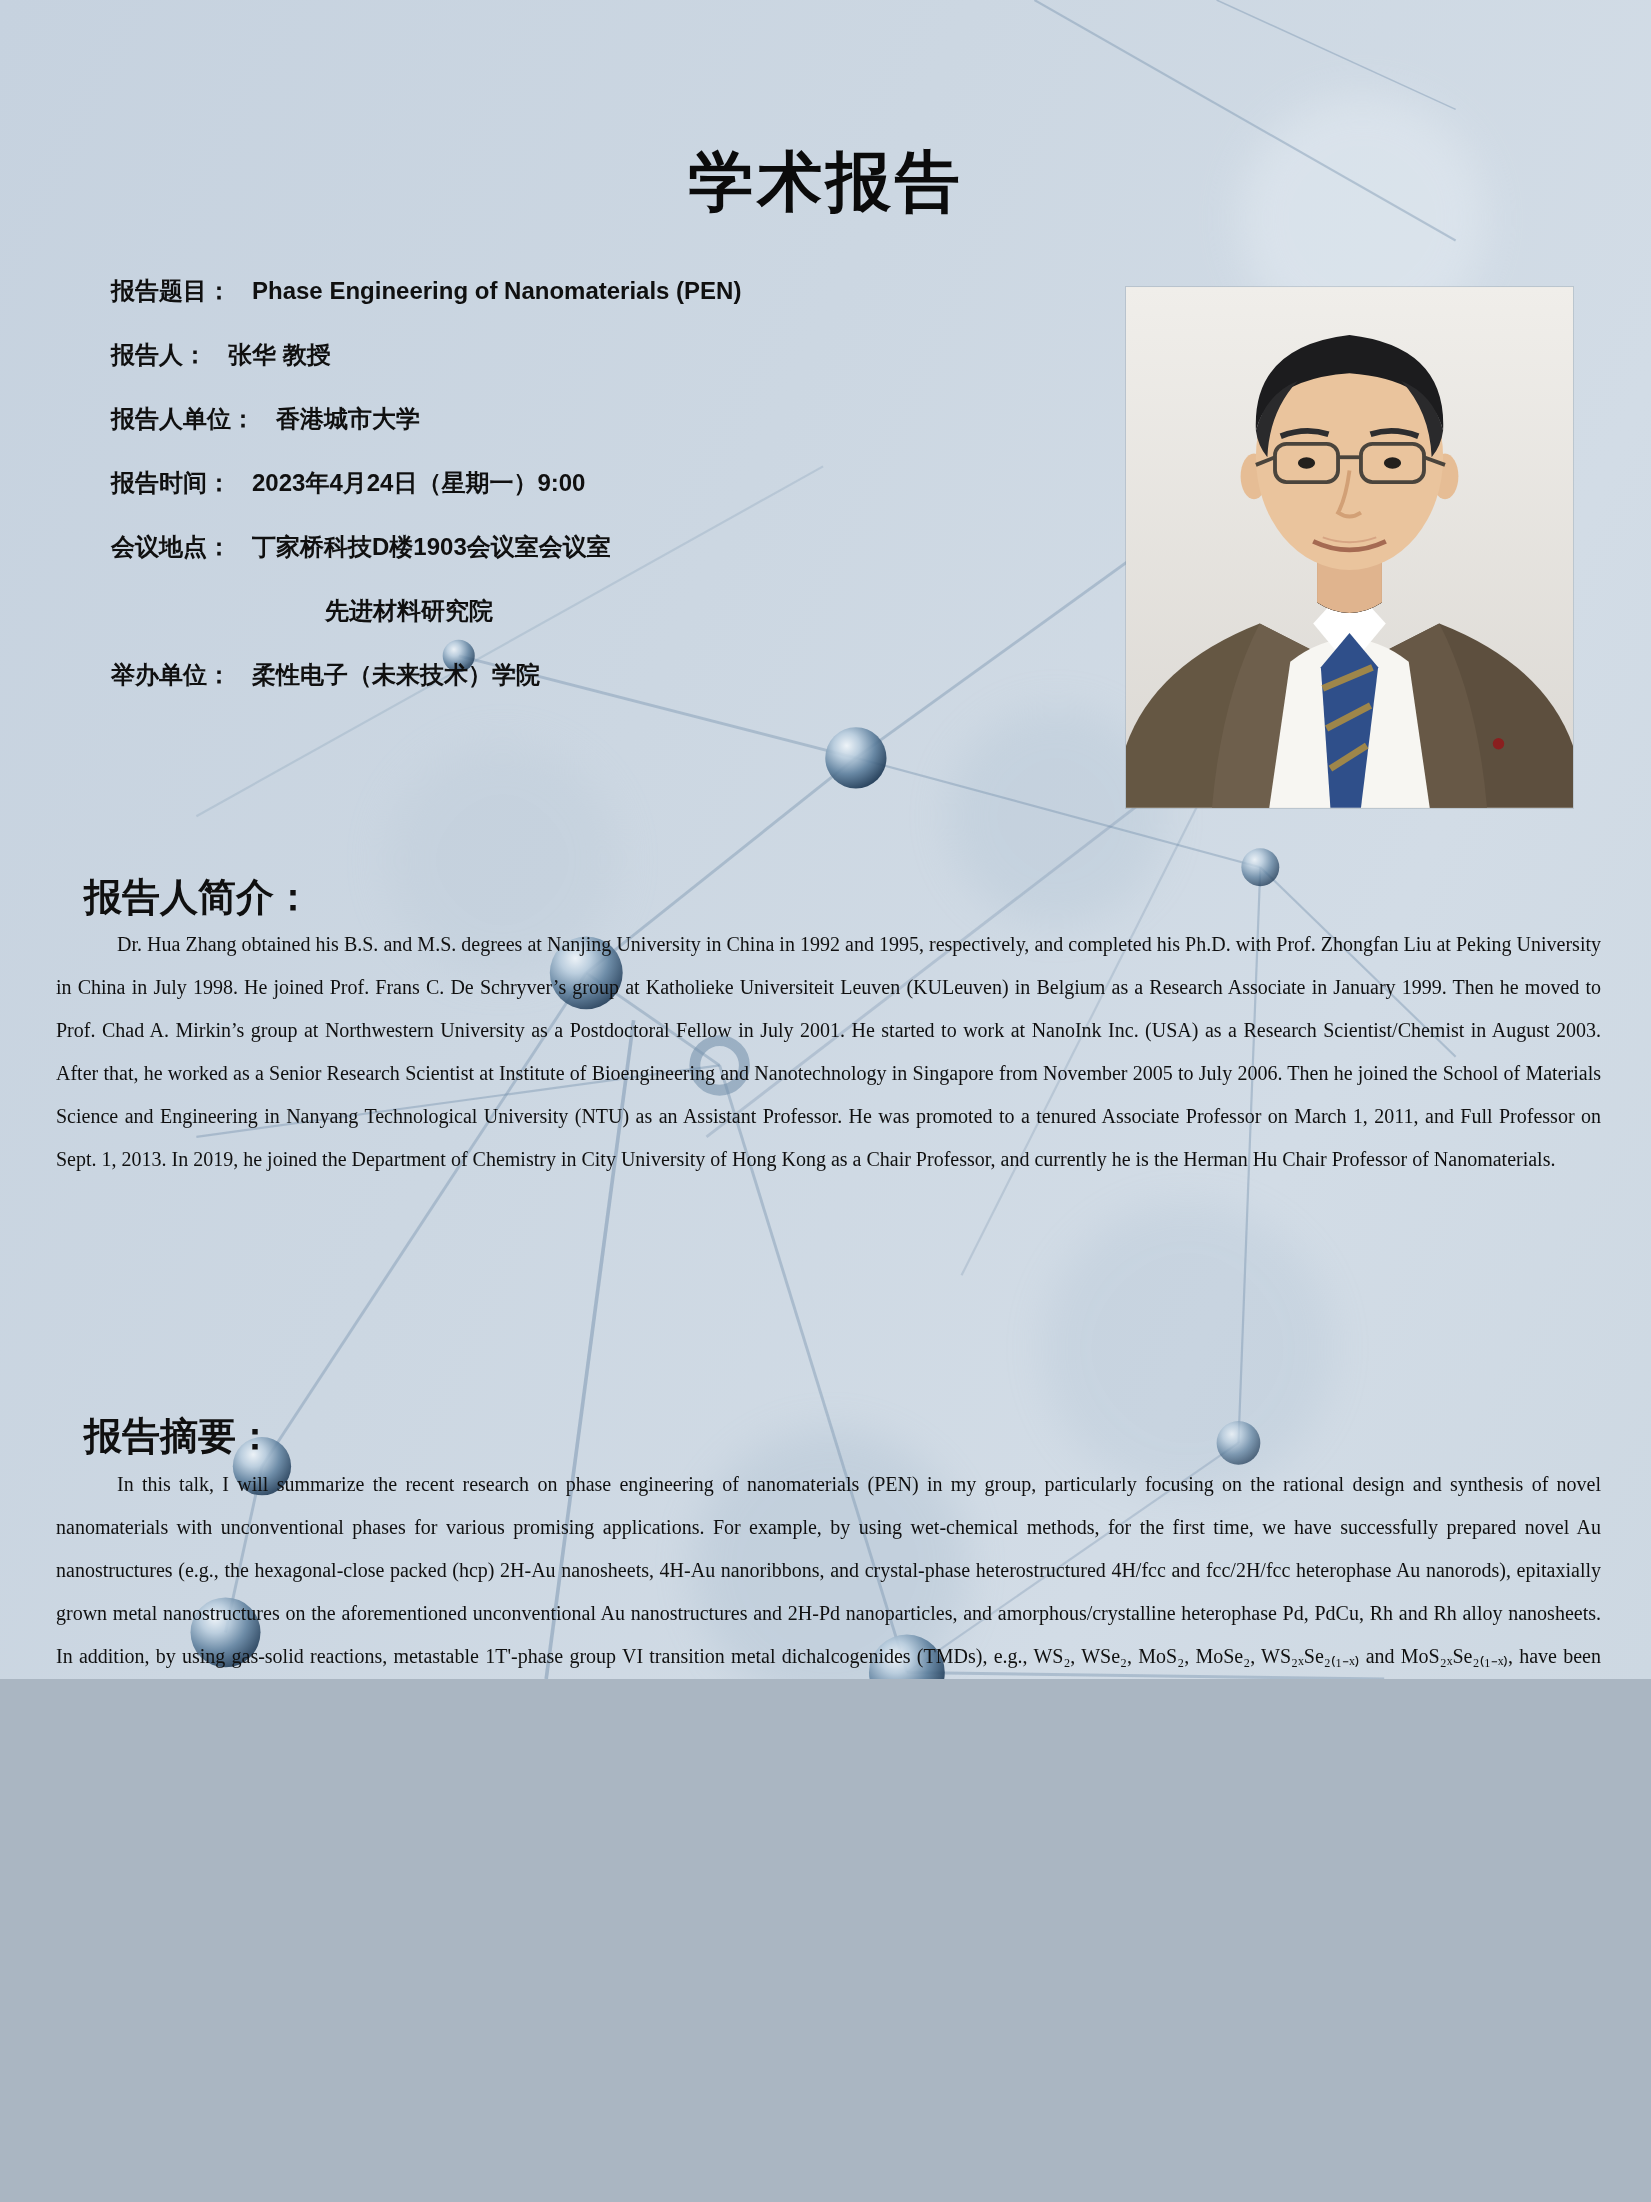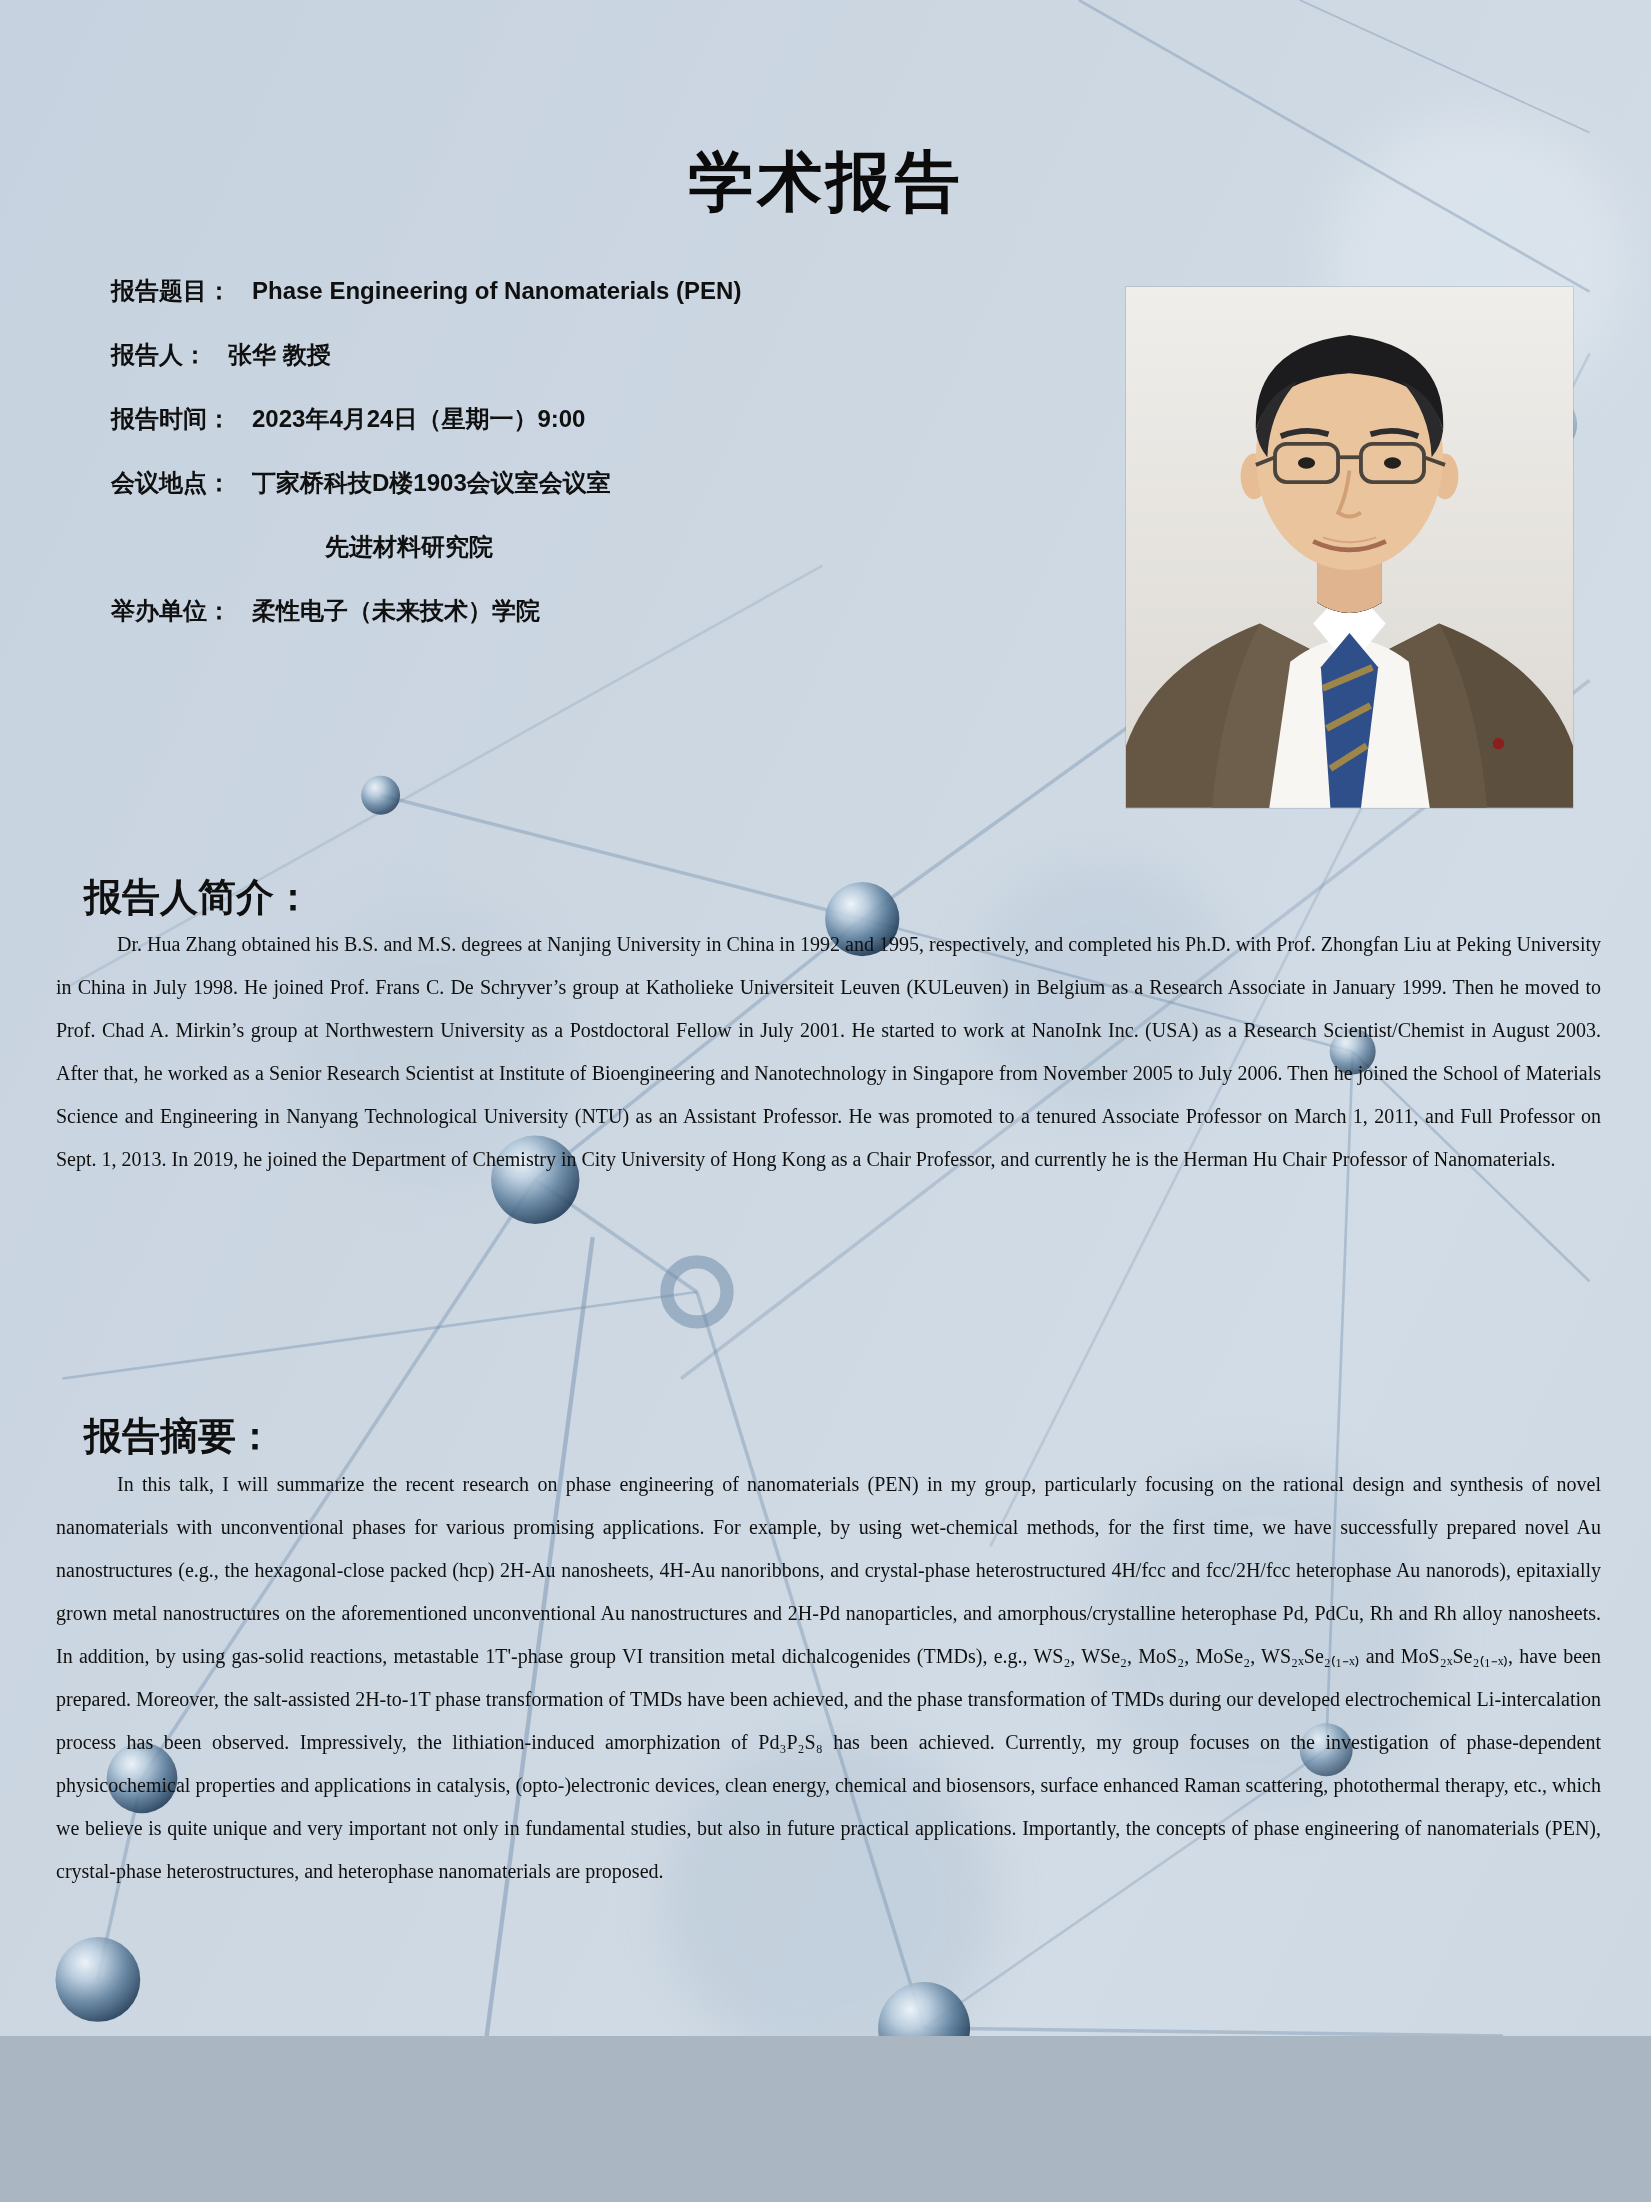--- a/index.html
+++ b/index.html
@@ -1,18 +1,18 @@
 <!DOCTYPE html>
 <html><head>
 <meta charset="utf-8">
 <style>
   html,body{margin:0;padding:0;background:#aab6c2;}
   .page{
     position:relative;
-    width:1652px;height:2036px;
+    width:1652px;height:1679px;
     overflow:hidden;
     background:linear-gradient(115deg,#c6d2df 0%,#ccd7e2 40%,#d2dce6 75%,#cdd8e2 100%);
     font-family:"Liberation Sans",sans-serif;
     color:#141414;
   }
   .bg-net{position:absolute;inset:0;width:100%;height:100%;}
   .content{position:absolute;inset:0;}
   .title{
     position:absolute;top:138px;left:0;width:100%;
     text-align:center;
@@ -131,20 +131,24 @@
     <div class="info">
       <div class="info-row">
         <span class="lbl">报告题目：</span>
         <span class="val">Phase Engineering of Nanomaterials (PEN)</span>
       </div>
       <div class="info-row">
         <span class="lbl">报告人：</span>
         <span class="val">张华 教授</span>
       </div>
       <div class="info-row">
+        <span class="lbl">报告人单位：</span>
+        <span class="val">香港城市大学</span>
+      </div>
+      <div class="info-row">
         <span class="lbl">报告时间：</span>
         <span class="val">2023年4月24日（星期一）9:00</span>
       </div>
       <div class="info-row">
         <span class="lbl">会议地点：</span>
         <span class="val">丁家桥科技D楼1903会议室会议室</span>
       </div>
       <div class="info-row cont">
         <span class="val">先进材料研究院</span>
       </div>

